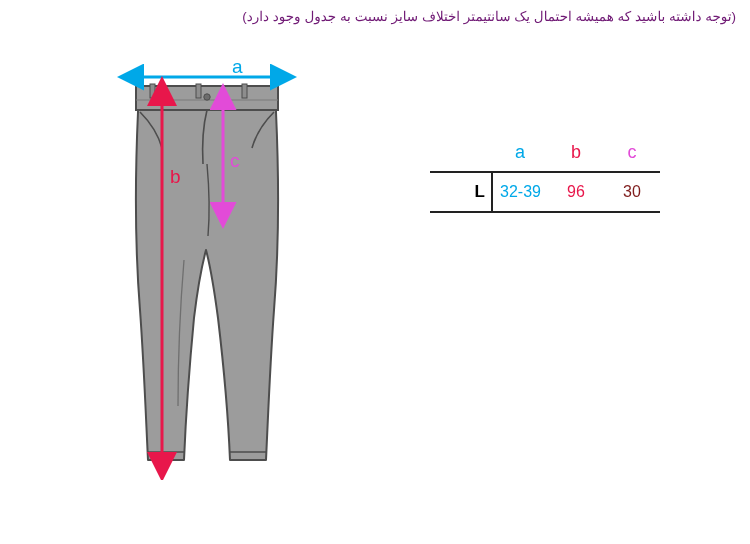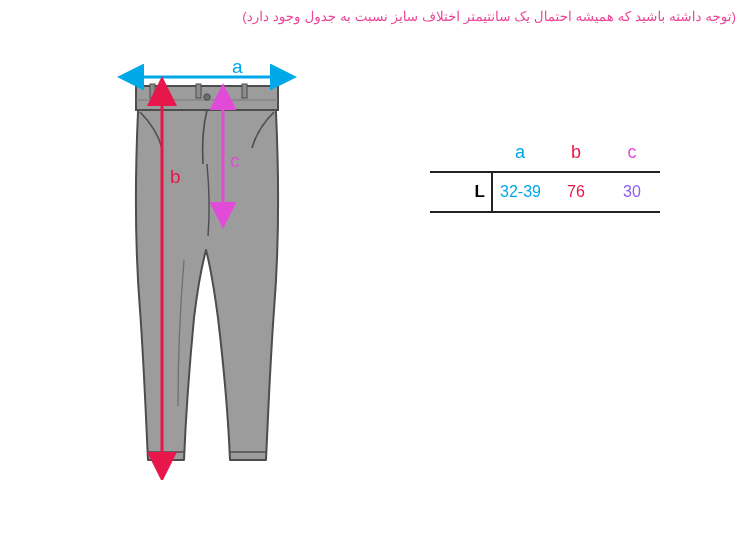--- a/index.html
+++ b/index.html
@@ -12,21 +12,21 @@
     background: #ffffff;
     font-family: "Liberation Sans", sans-serif;
     position: relative;
     overflow: hidden;
   }
   .note {
     position: absolute;
     top: 8px;
     right: 14px;
     font-size: 13.5px;
-    color: #ec4899;
+    color: #701a75;
     direction: rtl;
     white-space: nowrap;
     letter-spacing: 0.2px;
     margin-left: 11px;
   }
 
   
   #diagram {
     position: absolute;
     left: 110px;
@@ -87,21 +87,21 @@
   }
   #size-table td.val {
     border-bottom: 2px solid #f97316;
   }
   #size-table tr:last-child td.val,
   #size-table tr:last-child .rowlabel {
     border-bottom: 2px solid #222;
   }
   .val-a { color: #00a8e8; }
   .val-b { color: #e8174b; }
-  .val-c { color: #8b5cf6; }
+  .val-c { color: #7f1d1d; }
 </style>
 </head>
 <body>
 
 <div class="note">(توجه داشته باشید که همیشه احتمال یک سانتیمتر اختلاف سایز نسبت به جدول وجود دارد)</div>
 
 <div id="diagram">
   <svg id="pants-svg" width="220" height="420" viewBox="0 0 220 420" xmlns="http://www.w3.org/2000/svg">
 
     <g>
@@ -180,17 +180,17 @@
       <th class="hdr-blank"></th>
       <th class="hdr hdr-a">a</th>
       <th class="hdr hdr-b">b</th>
       <th class="hdr hdr-c">c</th>
     </tr>
   </thead>
   <tbody>
     <tr>
       <td class="rowlabel">L</td>
       <td class="val val-a">32-39</td>
-      <td class="val val-b">76</td>
+      <td class="val val-b">96</td>
       <td class="val val-c">30</td>
     </tr>
   </tbody>
 </table>
 
 </body></html>

